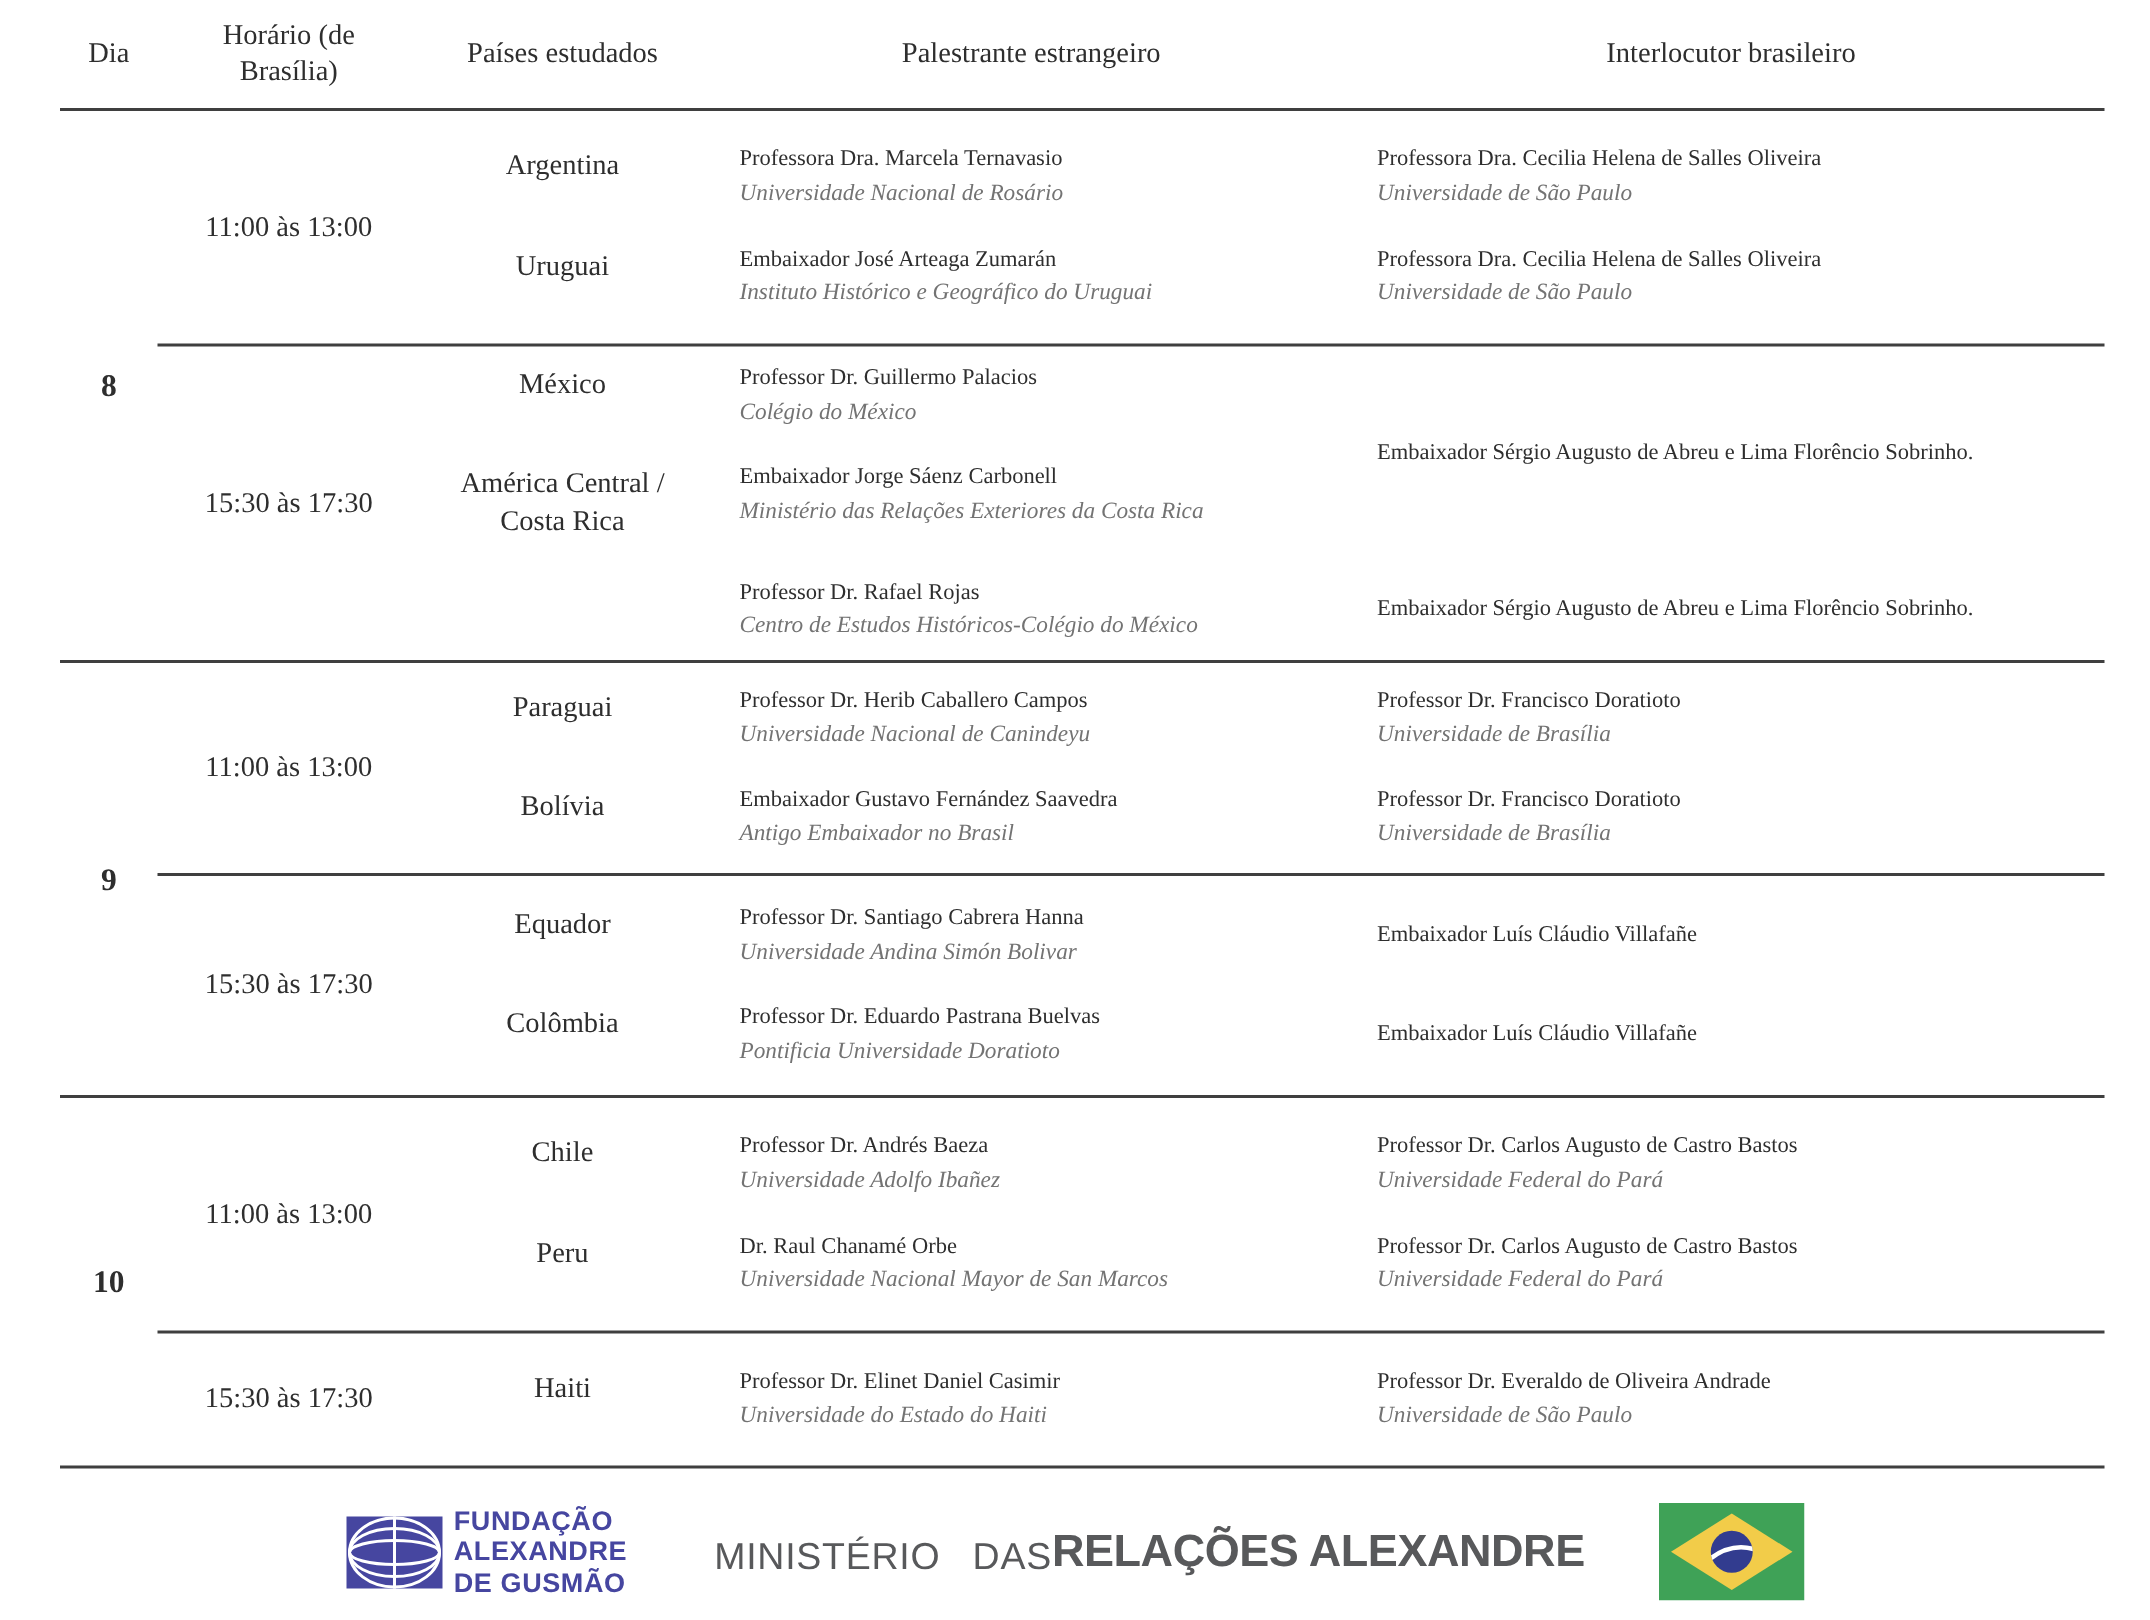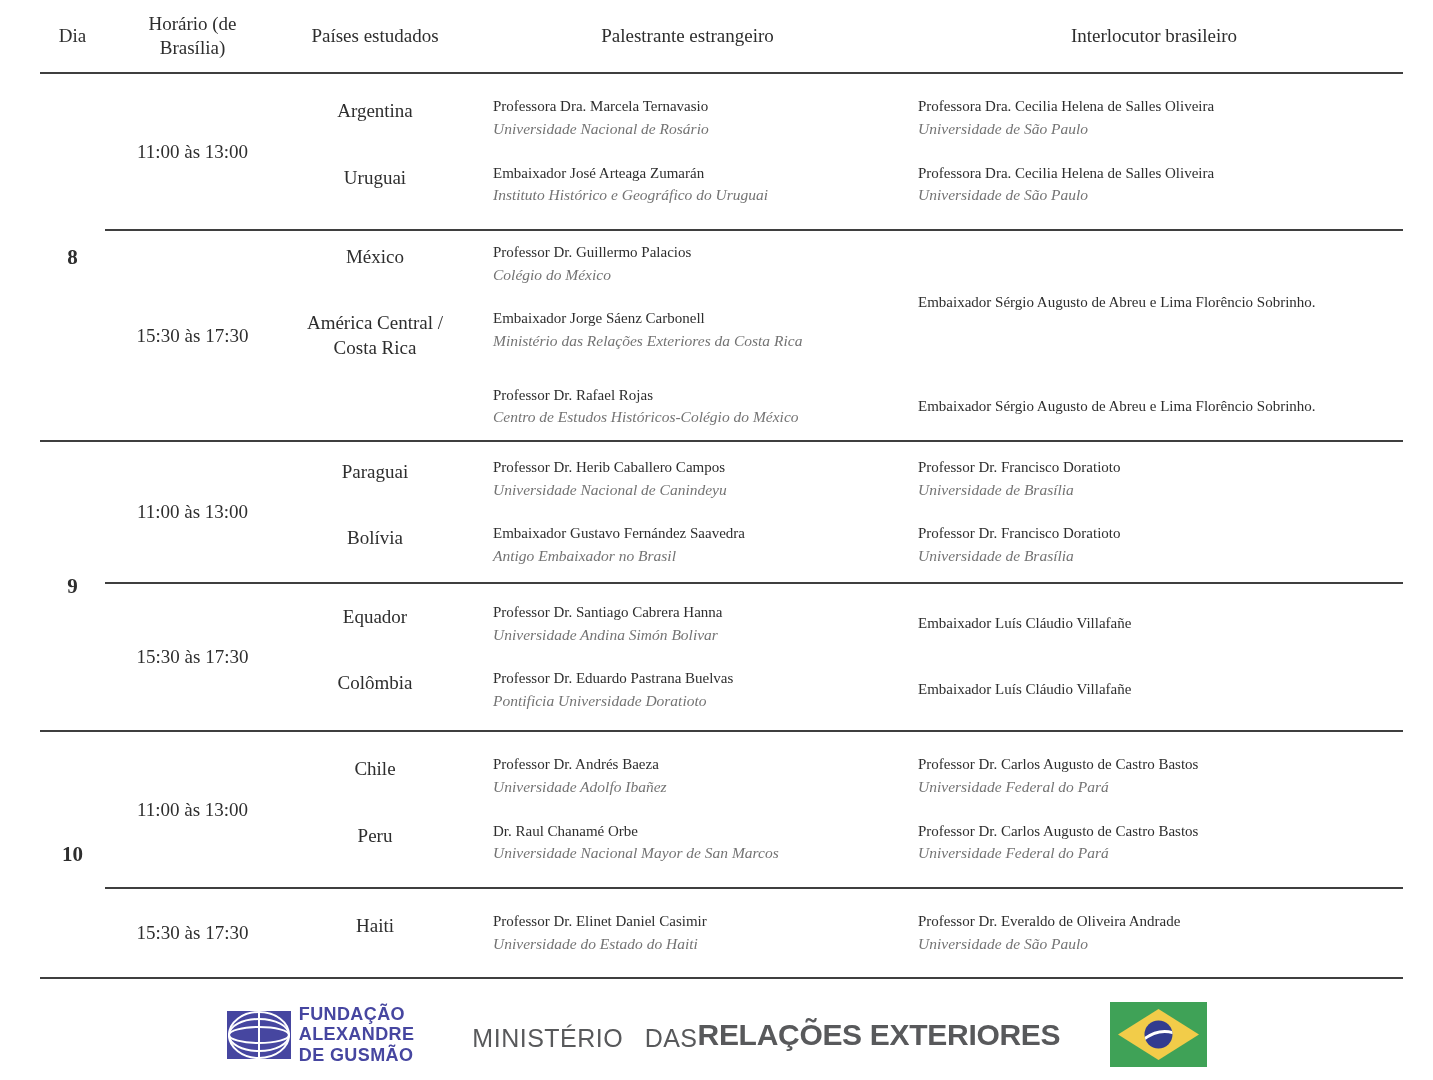--- a/index.html
+++ b/index.html
@@ -271,21 +271,21 @@
       </svg>
       <div class="funag-text">
         <div>FUNDAÇÃO</div>
         <div>ALEXANDRE</div>
         <div>DE GUSMÃO</div>
       </div>
     </div>
 
     <div class="mre">
       <div class="mre-line1">MINISTÉRIO DAS</div>
-      <div class="mre-line2">RELAÇÕES EXTERIORES</div>
+      <div class="mre-line2">RELAÇÕES ALEXANDRE</div>
     </div>
 
     <div class="flag-wrap">
       <svg width="97" height="65" viewBox="0 0 97 65">
         <rect x="0" y="0" width="97" height="65" fill="#3fa257"></rect>
         <polygon points="48.5,7 89,32.5 48.5,58 8,32.5" fill="#f2cc49"></polygon>
         <defs>
           <clipPath id="flagCircle">
               <circle cx="48.5" cy="32.5" r="14"></circle>
             </clipPath>

